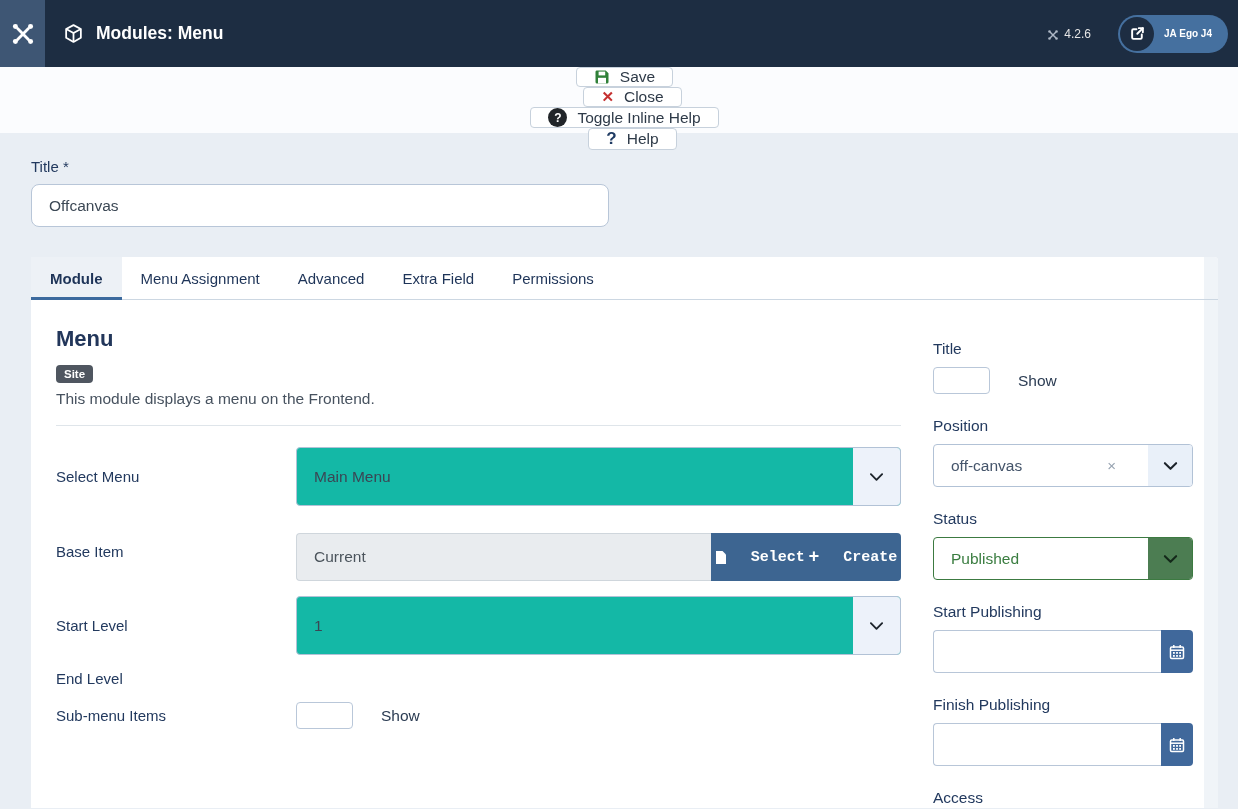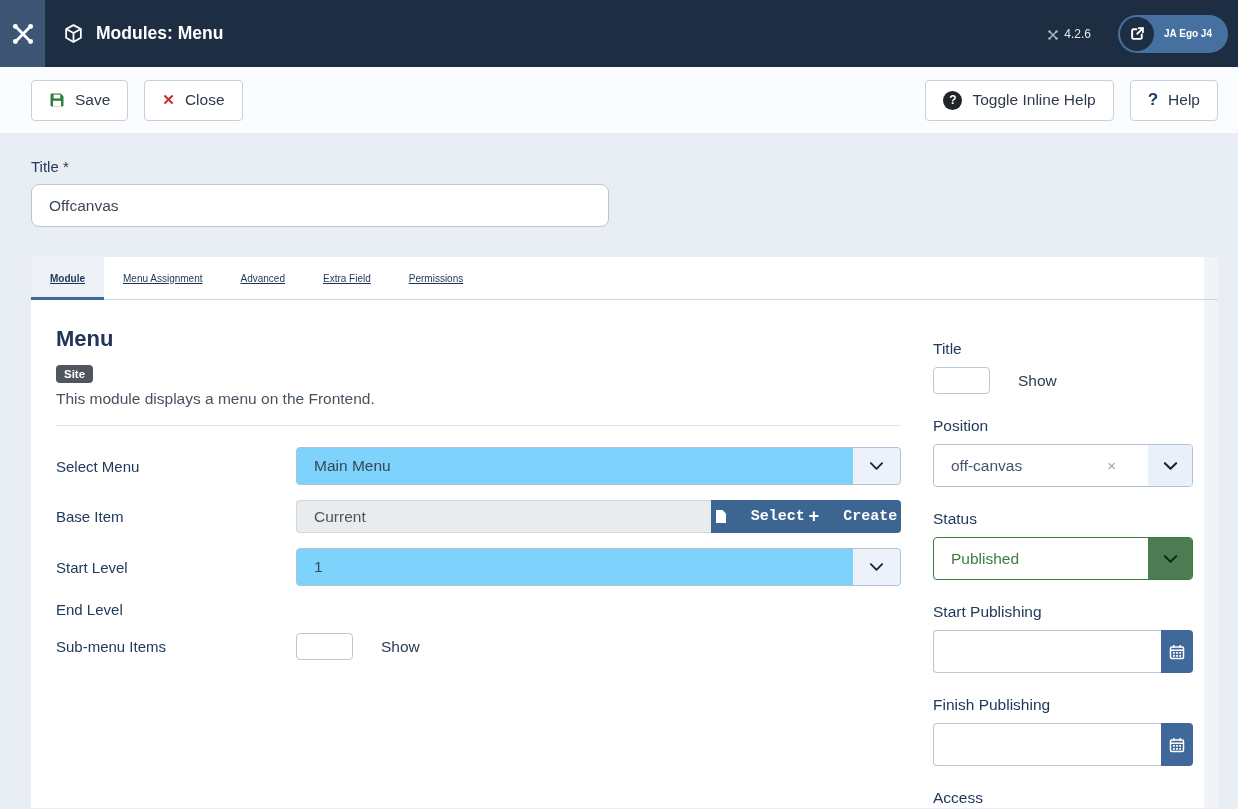--- a/index.html
+++ b/index.html
@@ -40,20 +40,21 @@
   }
   .user-pill .circ {
     width:34px; height:34px; border-radius:50%;
     background:#1d2d42; display:flex; align-items:center; justify-content:center;
   }
   
   .toolbar {
     height:66px; background:#fbfcfe;
     display:flex; align-items:center;
     padding:0 20px 0 31px;
+    flex-direction:column;
   }
   .btn {
     height:41px; background:#ffffff;
     border:1px solid #c7d1dc; border-radius:4px;
     display:inline-flex; align-items:center; gap:10px;
     padding:0 17px; font-size:15.5px; color:#2e3a48;
     font-family:inherit; cursor:pointer;
   }
   .btn-group { display:inline-flex; margin-left:16px; }
   .btn-group .btn { border-radius:4px 0 0 4px; }
@@ -90,22 +91,22 @@
   .scroll-gutter {
     position:absolute; top:0; right:0; width:14px; height:100%;
     background:#f0f4f8; border-radius:0 4px 0 0;
   }
   .tab-bar {
     position:relative; height:43px;
     border-bottom:1px solid #ccd7e2;
     display:flex;
   }
   .tab {
-    padding:0 19px; font-size:10px; color:#1e3458;
-    display:flex; align-items:center; cursor:pointer; position:relative;text-decoration:underline;
+    padding:0 19px; font-size:15px; color:#1e3458;
+    display:flex; align-items:center; cursor:pointer; position:relative;
   }
   .tab.active { font-weight:700; background:#edf1f6; }
   .tab.active::after {
     content:""; position:absolute; left:0; right:0; bottom:-1px;
     height:3px; background:#3c6a9e;
   }
   
   .content { display:flex; padding:26px 20px 0 25px; position:relative; }
   .main-col { width:845px; }
   .side-col { width:260px; margin-left:32px; padding-top:14px; }
@@ -117,34 +118,34 @@
     margin-bottom:7px;
   }
   .panel-desc { font-size:15.5px; color:#47525f; margin-bottom:17px; }
   .rule { border:0; border-top:1px solid #dfe5ea; margin:0 0 21px 0; }
 
   .form-row { display:flex; align-items:center; margin-bottom:15px; }
   .form-row .row-label { width:240px; font-size:15px; color:#22395e; }
   .form-row .row-control { width:605px; }
 
   .select-box {
-    display:flex; height:38px; background:#7dd3fc;
+    display:flex; height:59px; background:#14b8a6;
     border:1px solid #b2c2d6; border-radius:4px; overflow:hidden;
     cursor:pointer;
   }
   .select-box .sel-value {
     flex:1; display:flex; align-items:center;
     padding:0 17px; font-size:15.5px; color:#3a4document; color:#3a4654;
   }
   .select-box .sel-caret {
     width:47px; background:#edf2fa;
     display:flex; align-items:center; justify-content:center;
   }
   
-  .base-control { display:flex; height:33px; }
+  .base-control { display:flex; height:48px;margin-top:12px; }
   .base-input {
     flex:1; background:#e9ecef; border:1px solid #cfd6dc; border-right:0;
     border-radius:4px 0 0 4px; padding:0 17px; font-size:15.5px; color:#4b545c;
     font-family:inherit;
   }
   .base-actions {
     width:190px; background:#3d6591; border-radius:0 4px 4px 0;
     display:flex; align-items:center; justify-content:space-evenly;
   }
   .base-actions .act-btn {

